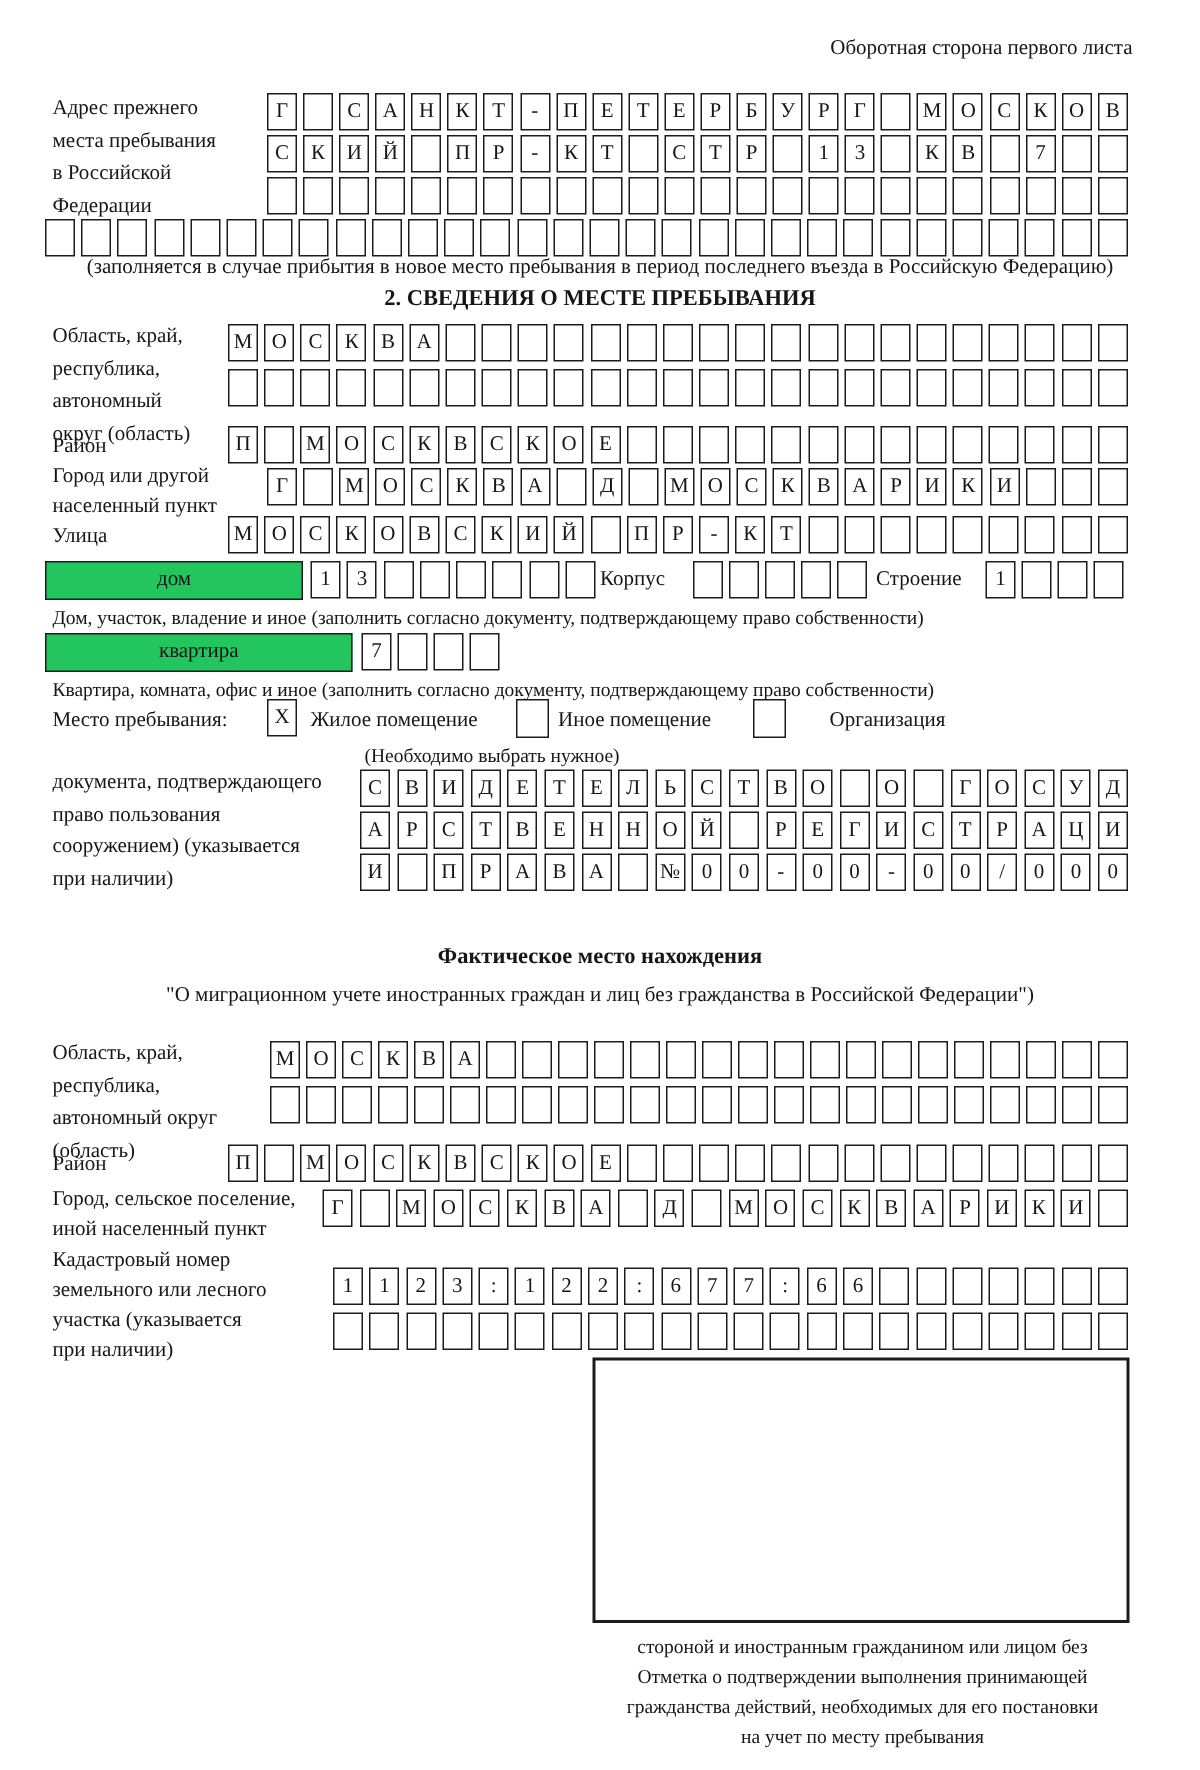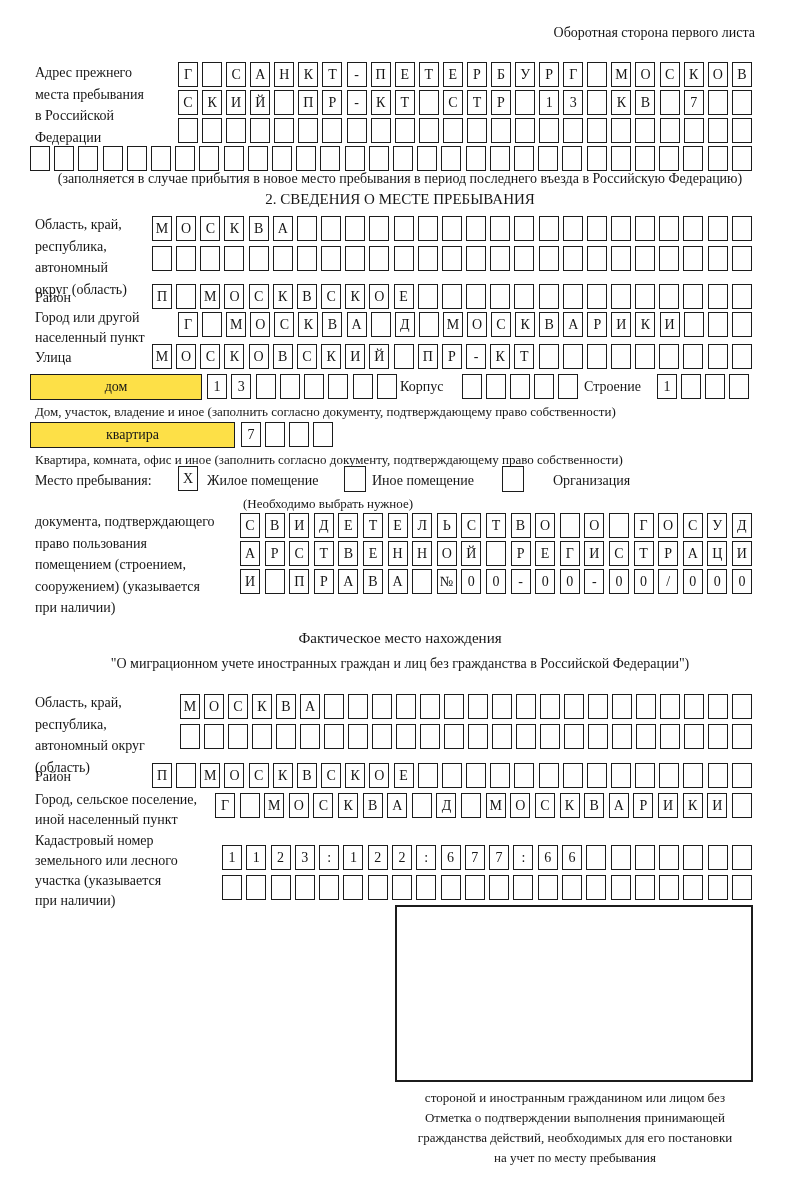--- a/index.html
+++ b/index.html
@@ -10,24 +10,24 @@
   .abs{position:absolute;}
   .boxrow{display:flex;justify-content:space-between;}
   .box{
     width:20px;height:25px;border:1.6px solid #1c1c1c;box-sizing:border-box;
     display:flex;align-items:center;justify-content:center;
     font-size:14px;line-height:1;background:#fff;flex:0 0 auto;
   }
   .lbl{font-size:14px;line-height:21.5px;}
   .lbl2{font-size:14px;line-height:20px;}
   .note{font-size:14px;}
-  .heading{font-weight:normal;font-size:15px;text-align:center;width:800px;left:0;}
+  .heading{font-weight:bold;font-size:15px;text-align:center;width:800px;left:0;}
   .widefield{
     border:1.6px solid #1c1c1c;box-sizing:border-box;height:26px;
-    display:flex;align-items:center;justify-content:center;font-size:14px;background:#fde047;
+    display:flex;align-items:center;justify-content:center;font-size:14px;background:#22c55e;
   }
   .cb{
     width:22px;height:26px;border:1.6px solid #1c1c1c;box-sizing:border-box;
     display:flex;align-items:center;justify-content:center;font-size:14px;background:#fff;
   }
   .centered{text-align:center;}
   .stamp{border:2px solid #1c1c1c;box-sizing:border-box;background:#fff;}
 </style>
 </head>
 <body>
@@ -346,21 +346,20 @@
 <div class="abs lbl" style="left:207px;top:470px;">Жилое помещение</div>
 <div class="abs cb" style="left:344px;top:466px;"></div>
 <div class="abs lbl" style="left:372px;top:470px;">Иное помещение</div>
 <div class="abs cb" style="left:502px;top:466px;"></div>
 <div class="abs lbl" style="left:553px;top:470px;">Организация</div>
 <div class="abs note" style="left:243px;top:496px;font-size:13px;">(Необходимо выбрать нужное)</div>
 
 <div class="abs lbl" style="left:35px;top:511px;">
     <div>документа, подтверждающего</div>
     <div>право пользования</div>
-    <div>помещением (строением,</div>
     <div>сооружением) (указывается</div>
     <div>при наличии)</div>
   </div>
 <div class="abs boxrow" style="left:240px;top:513px;width:512px;">
     <span class="box">С</span>
     <span class="box">В</span>
     <span class="box">И</span>
     <span class="box">Д</span>
     <span class="box">Е</span>
     <span class="box">Т</span>

